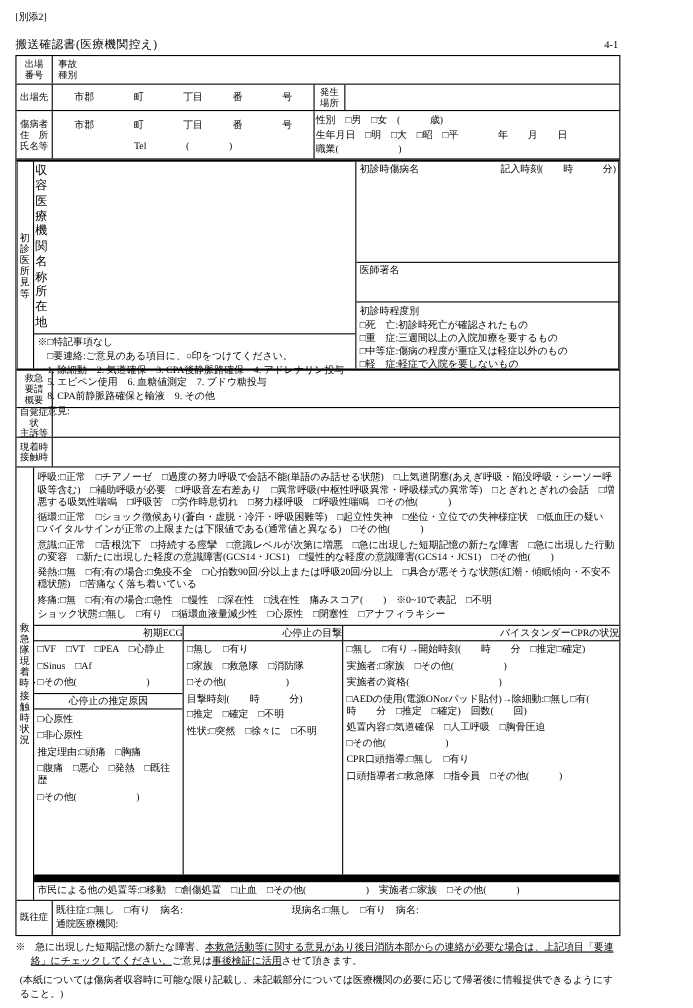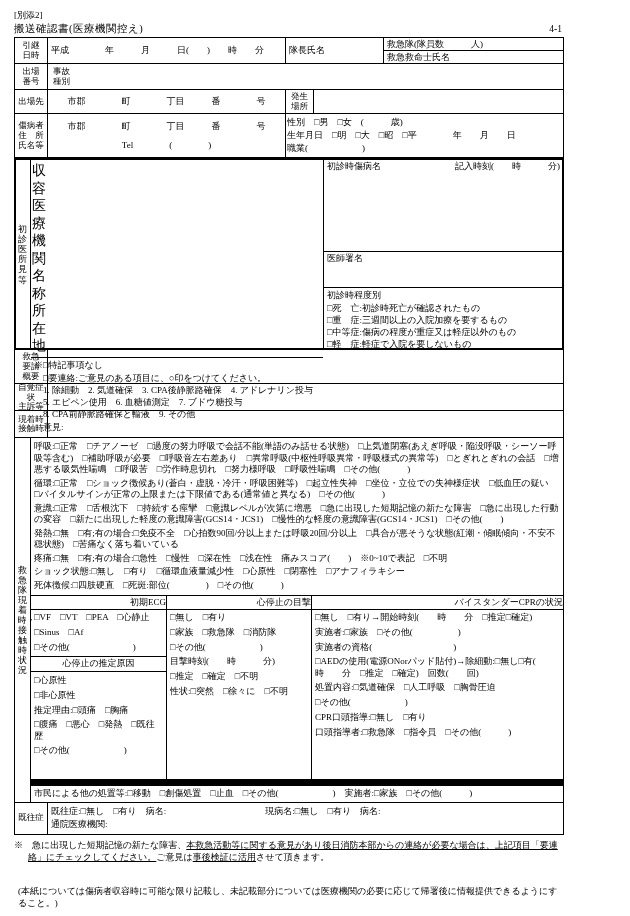--- a/index.html
+++ b/index.html
@@ -1,78 +1,68 @@
 <!DOCTYPE html>
 <html><head>
 <meta charset="utf-8">
 <style>
   *{margin:0;padding:0;box-sizing:border-box}
   html,body{background:#fff}
   body{width:630px;height:916px;font-family:"Liberation Serif","DejaVu Serif",serif;color:#000}
   .page{width:578px;height:916px;padding:10px 14px 6px;font-size:9px;line-height:1.25;display:flex;flex-direction:column}
   .hdr-att{font-size:9px}
-  .hdr-row{display:flex;justify-content:space-between;align-items:flex-end;margin:1px 0 2px}
+  .hdr-row{display:flex;justify-content:space-between;align-items:flex-end;margin:14px 0 2px}
   .hdr-title{font-size:10.5px;letter-spacing:.5px}
   .hdr-page{font-size:9.5px;padding-right:2px}
   .form{border:1.5px solid #000;display:flex;flex-direction:column;flex:1 1 auto;min-height:0}
   .frow{display:flex;border-bottom:1px solid #000;flex:0 0 auto;min-height:0}
   .frow:last-child{border-bottom:none}
   .c{padding:1px 3px;overflow:hidden}
   .bl{border-left:1px solid #000}
   .grow{flex:1 1 auto;min-width:0}
   .vc{display:flex;align-items:center}
   .col{display:flex;flex-direction:column}
   .lbl{width:32px;flex:none;display:flex;align-items:center;justify-content:center;text-align:center;white-space:pre-line;line-height:1.15;font-size:8.5px;padding:1px 0}
   .vlbl{width:15px;flex:none;display:flex;align-items:center;justify-content:center;padding:2px 0}
   .vlbl span{display:block;width:10px;word-break:break-all;line-height:1.12;text-align:center;font-size:9px}
   .half{flex:1 1 0;display:flex;align-items:center;padding:0 3px;min-height:0}
   .divb{border-bottom:1px solid #000}
   .fac-lbl{width:23px;flex:none;padding:2px 1px}
-  .fac-lbl span{display:block;width:19px;word-break:break-all;line-height:1.25;font-size:14px}
+  .fac-lbl span{display:block;width:19px;word-break:break-all;line-height:1.25;font-size:11px}
   .ind{padding-left:9px}
   .notes{padding:2px 3px}
   .notes>div{margin-bottom:1.5px}
   .sev{padding:2px 3px}
   .sev>div{margin-bottom:1px}
   .scene-text{padding:3px 3px 1px}
   .scene-text>div{margin-bottom:2.5px}
   .cpr{display:flex;border-top:1px solid #000;flex:1 1 auto;min-height:0}
   .colhead{text-align:right;border-bottom:1px solid #000;padding:1px 0;flex:none}
   .colbody{padding:2px 3px;overflow:hidden}
   .colbody>div{margin-bottom:3.5px}
   .subhead{text-align:center;border-top:1px solid #000;border-bottom:1px solid #000;padding:1px 0;margin:0 -3px 3.5px}
   .citizen{border-top:7px solid #000000;padding:2px 3px;flex:none}
   .ul{text-decoration:underline}
   .footnote{margin-top:4px;padding-left:14px;text-indent:-14px;line-height:1.4}
-  .remark{margin-top:21px;line-height:1.4;padding-left:4px}
+  .remark{margin-top:5px;line-height:1.4;padding-left:4px}
   .shoshin{border-top:2px solid #000;border-bottom:2px solid #000;box-shadow:inset 1px 0 0 #000, inset -1px 0 0 #000}
 </style>
 </head>
 <body>
 
 <div class="page">
 
   <div class="hdr-att">[別添2]</div>
   <div class="hdr-row">
     <div class="hdr-title">搬送確認書(医療機関控え)</div>
     <div class="hdr-page">4-1</div>
   </div>
 
   <div class="form">
 
-    <div class="frow" style="height:26px">
-      <div class="lbl">引継
-日時</div>
-      <div class="c vc bl" style="width:238px;flex:none">平成　　　　年　　　月　　　日(　　)　　時　　分</div>
-      <div class="c vc bl" style="width:98px;flex:none">隊長氏名</div>
-      <div class="grow col bl">
-        <div class="half divb">救急隊(隊員数　　　人)</div>
-        <div class="half">救急救命士氏名</div>
-      </div>
-    </div>
 
     <div class="frow" style="height:26px">
       <div class="lbl">出場
 番号</div>
       <div class="lbl bl" style="width:28px">事故
 種別</div>
     </div>
 
     <div class="frow" style="height:24px">
       <div class="lbl">出場先</div>
@@ -161,21 +151,20 @@
         </div>
       <div class="grow col bl">
 
         <div class="scene-text">
           <div>呼吸:□正常　□チアノーゼ　□過度の努力呼吸で会話不能(単語のみ話せる状態)　□上気道閉塞(あえぎ呼吸・陥没呼吸・シーソー呼吸等含む)　□補助呼吸が必要　□呼吸音左右差あり　□異常呼吸(中枢性呼吸異常・呼吸様式の異常等)　□とぎれとぎれの会話　□増悪する吸気性喘鳴　□呼吸苦　□労作時息切れ　□努力様呼吸　□呼吸性喘鳴　□その他(　　　)</div>
           <div>循環:□正常　□ショック徴候あり(蒼白・虚脱・冷汗・呼吸困難等)　□起立性失神　□坐位・立位での失神様症状　□低血圧の疑い　□バイタルサインが正常の上限または下限値である(通常値と異なる)　□その他(　　　)</div>
           <div>意識:□正常　□舌根沈下　□持続する痙攣　□意識レベルが次第に増悪　□急に出現した短期記憶の新たな障害　□急に出現した行動の変容　□新たに出現した軽度の意識障害(GCS14・JCS1)　□慢性的な軽度の意識障害(GCS14・JCS1)　□その他(　　)</div>
           <div>発熱:□無　□有;有の場合:□免疫不全　□心拍数90回/分以上または呼吸20回/分以上　□具合が悪そうな状態(紅潮・傾眠傾向・不安不穏状態)　□苦痛なく落ち着いている</div>
           <div>疼痛:□無　□有;有の場合:□急性　□慢性　□深在性　□浅在性　痛みスコア(　　)　※0~10で表記　□不明</div>
           <div>ショック状態:□無し　□有り　□循環血液量減少性　□心原性　□閉塞性　□アナフィラキシー</div>
-          <div>死体徴候:□四肢硬直　□死斑:部位(　　　　)　□その他(　　　)</div>
         </div>
 
         <div class="cpr">
           <div class="col" style="width:135px;flex:none">
             <div class="colhead">初期ECG</div>
             <div class="colbody grow">
               <div>□VF　□VT　□PEA　□心静止</div>
               <div>□Sinus　□Af</div>
               <div>□その他(　　　　　　　)</div>
               <div class="subhead">心停止の推定原因</div>

